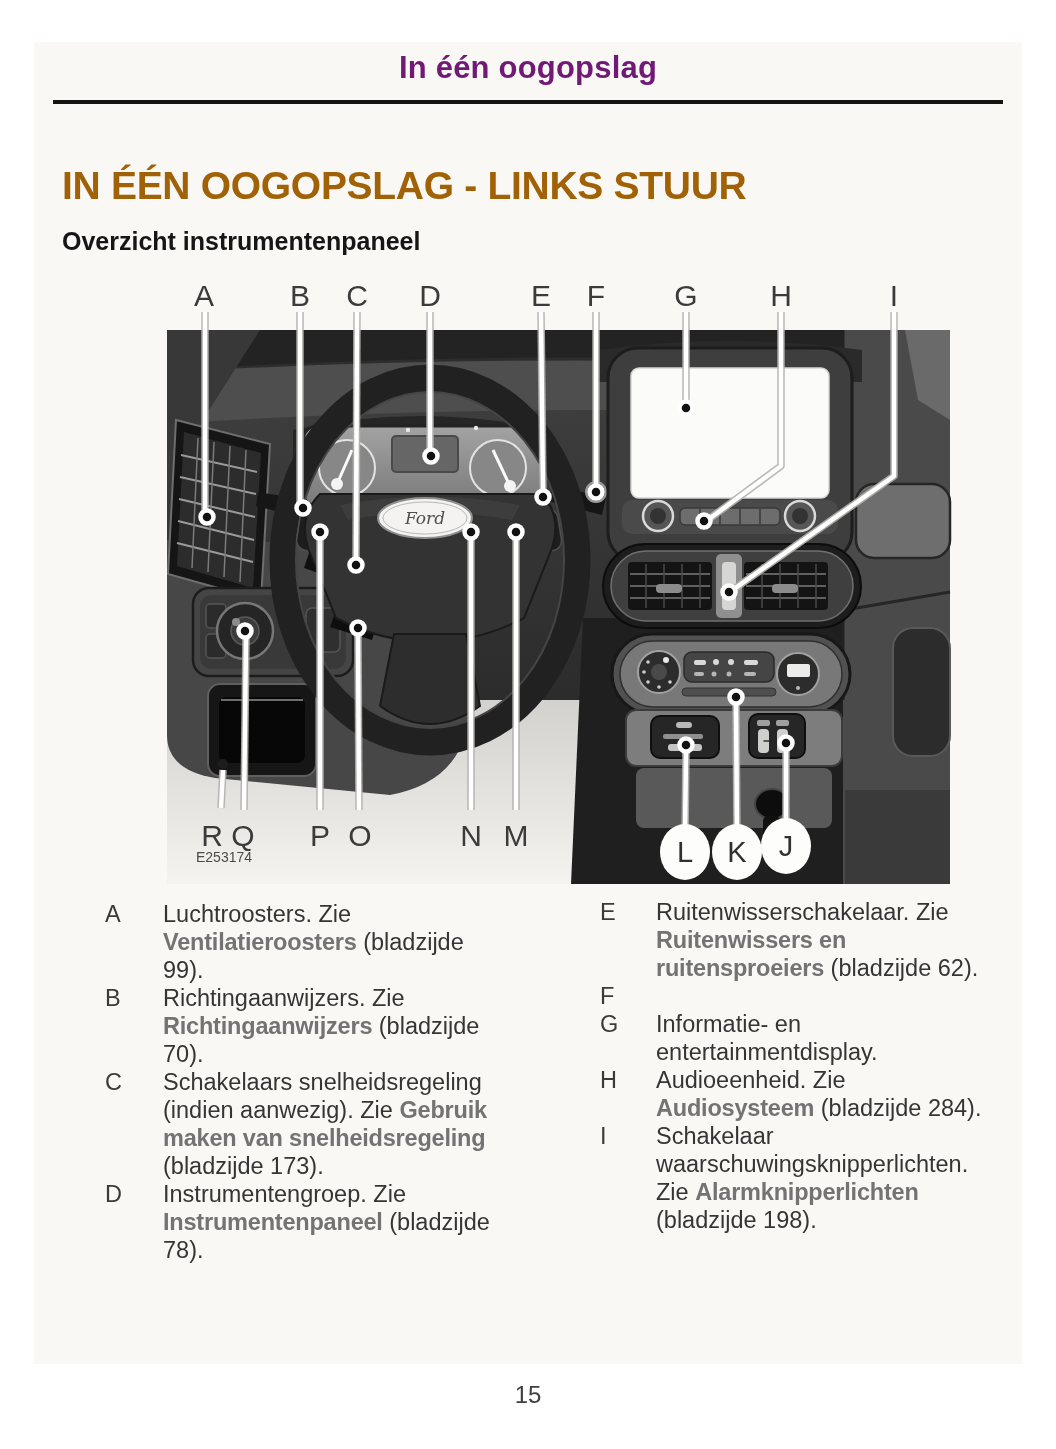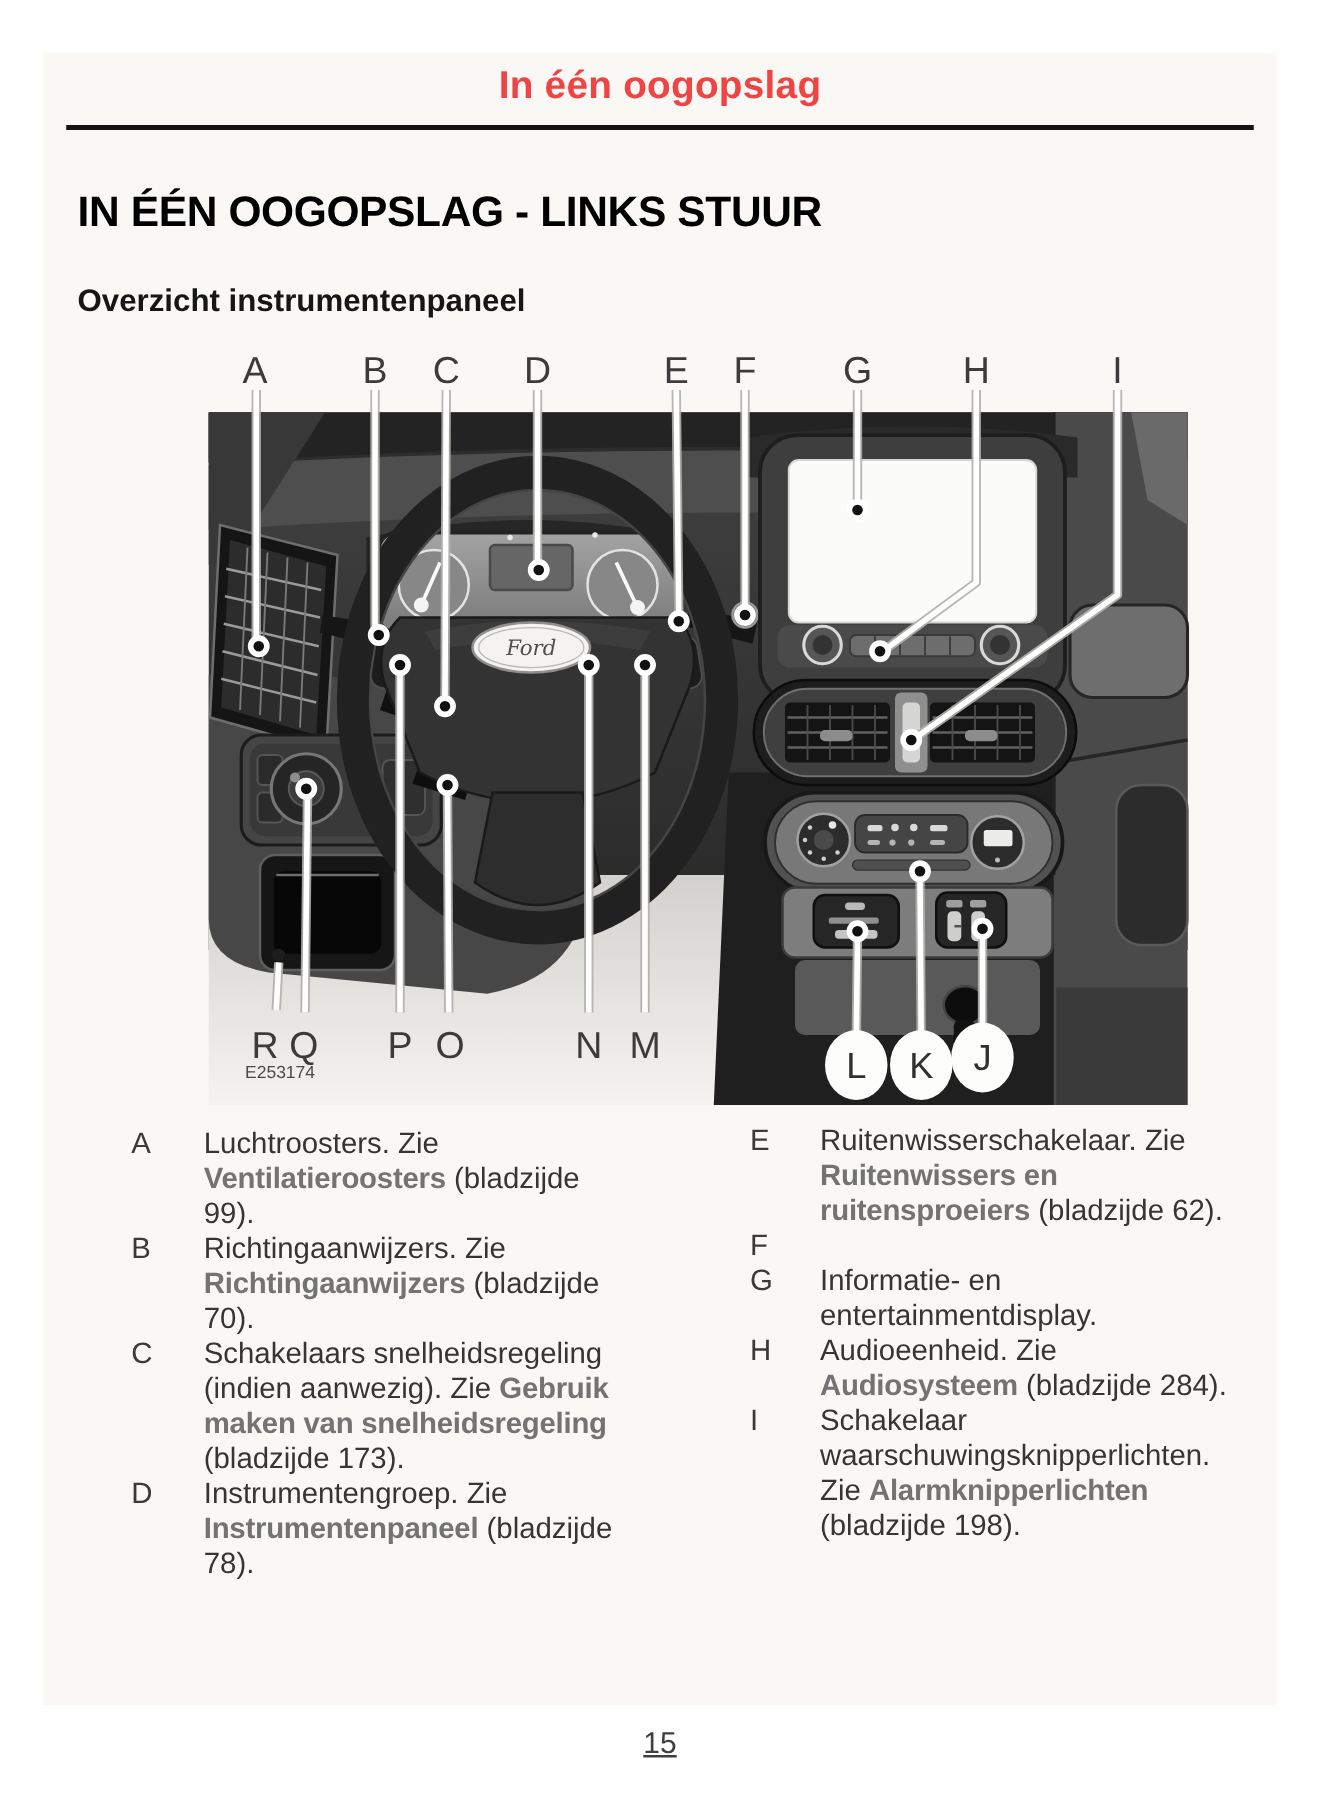--- a/index.html
+++ b/index.html
@@ -8,48 +8,48 @@
     background:#ffffff;
     font-family:"Liberation Sans", sans-serif;
     overflow:hidden;
   }
   .sheet {
     position:absolute; left:34px; top:42px; width:988px; height:1322px;
     background:#f9f8f5;
   }
   .header-title {
     position:absolute; left:0; top:50px; width:1056px; text-align:center;
-    font-size:31px; font-weight:bold; color:#ef4444; letter-spacing:0.2px;
+    font-size:31px; font-weight:bold; color:#701a75; letter-spacing:0.2px;
   }
   .header-rule {
     position:absolute; left:53px; top:100px; width:950px; height:4px;
     background:#141414;
   }
   .section-title {
-    position:absolute; left:62px; top:151px;
-    font-size:34px; font-weight:bold; color:#000000; letter-spacing:-0.3px;
+    position:absolute; left:62px; top:164px;
+    font-size:39px; font-weight:bold; color:#a16207; letter-spacing:-0.3px;
   }
   .subsection-title {
     position:absolute; left:62px; top:227px;
     font-size:25px; font-weight:bold; color:#161616;text-align:right;
   }
   .diagram-svg { position:absolute; left:0; top:270px; width:1056px; height:618px; }
   .legend-col {
     position:absolute; font-size:23.5px; line-height:28px; color:#353535;
   }
   .legend-col.left  { left:97px;  top:900px; width:462px; }
   .legend-col.right { left:592px; top:898px; width:442px; }
   .legend-item { display:flex; }
   .legend-letter { flex:0 0 66px; width:66px; padding-left:8px; box-sizing:border-box; color:#3a3a3a; }
   .legend-col.right .legend-letter { flex-basis:64px; width:64px; }
   .legend-text { flex:1; }
   .legend-text .b { font-weight:bold; color:#737373; letter-spacing:-0.2px; }
   .page-number {
     position:absolute; left:0; top:1381px; width:1056px; text-align:center;
-    font-size:24px; color:#3f3f3f;text-decoration:underline;
+    font-size:24px; color:#3f3f3f;
   }
   svg text { font-family:"Liberation Sans", sans-serif; }
   .callout-letter { font-size:30px; fill:#3b3b3b; }
   .oval-letter { font-size:29px; fill:#303030; }
   .fig-code { font-size:14px; fill:#4a4a4a; }
   .ford-script { font-family:"DejaVu Serif", serif; font-style:italic; font-size:17px; fill:#4e4e4e; }
 </style>
 </head>
 <body>
 

